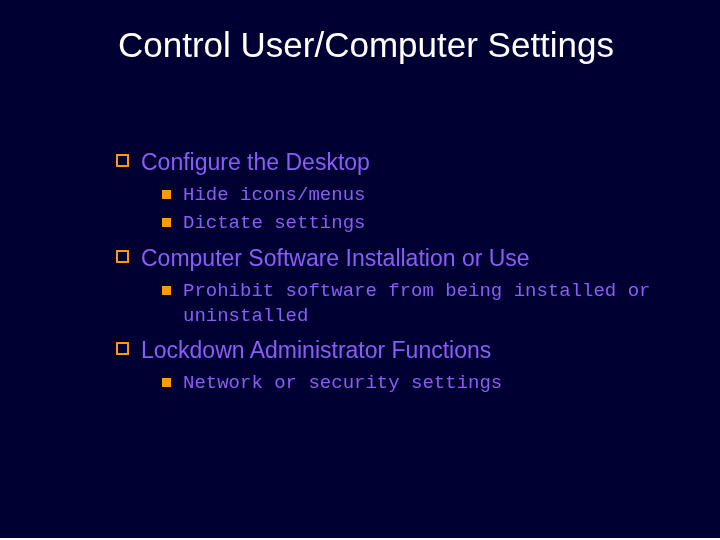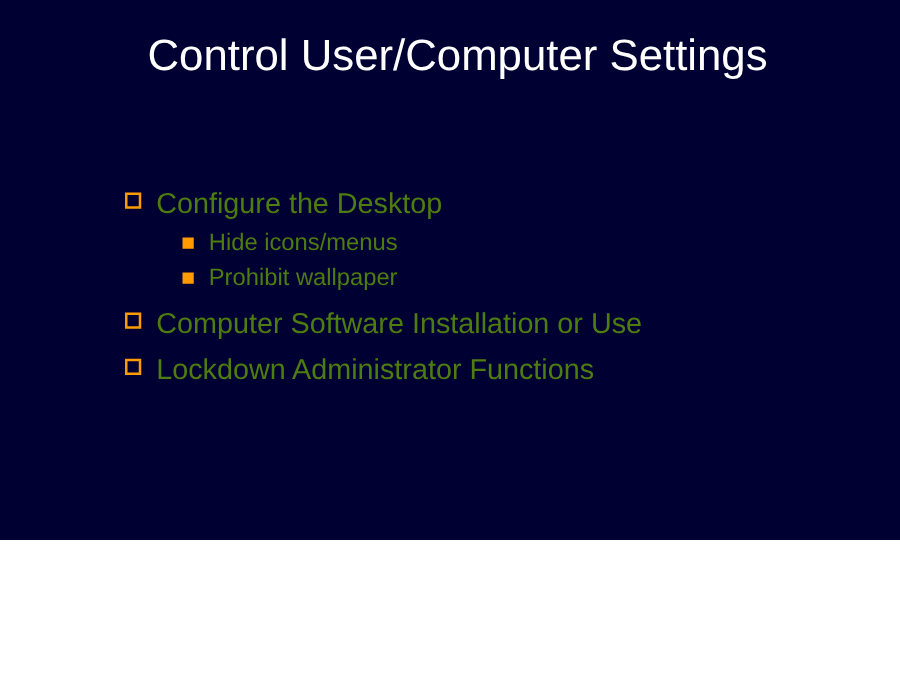--- a/index.html
+++ b/index.html
@@ -23,21 +23,21 @@
   .stripes span {
     display: block;
     width: 4px;
     background: #3a3a5a;
   }
   .slide {
     position: absolute;
     top: 0;
     left: 0;
     width: 720px;
-    height: 432px;
+    height: 538px;
     background: #000033;
     box-sizing: border-box;
   }
   .inner {
     position: absolute;
     top: 0;
     left: 0;
     right: 0;
     bottom: 0;
   }
@@ -47,23 +47,23 @@
     left: 118px;
     right: 40px;
     color: #ffffff;
     font-size: 35px;
     line-height: 1.18;
     font-weight: 400;
   }
   .content {
     position: absolute;
     top: 148px;
-    left: 100px;
+    left: 116px;
     right: 40px;
-    color: #4d7c0f;
+    color: #8b5cf6;
   }
   .lvl1 {
     display: flex;
     align-items: flex-start;
     margin-bottom: 6px;
   }
   .lvl1 .bullet {
     width: 13px;
     height: 13px;
     border: 2px solid #ff9a00;
@@ -90,20 +90,21 @@
     width: 9px;
     height: 9px;
     background: #ff9a00;
     margin-top: 7px;
     margin-right: 12px;
     flex-shrink: 0;
   }
   .lvl2 .text {
     font-size: 19px;
     line-height: 1.3;
+    font-family: Liberation Mono, monospace;
   }
 </style>
 </head>
 <body>
 
 <div class="stripes">
     <span style="height: 50px;"></span>
     <span style="height: 46px;"></span>
     <span style="height: 42px;"></span>
     <span style="height: 38px;"></span>
@@ -123,28 +124,38 @@
           <div class="bullet"></div>
           <div class="text">Configure the Desktop</div>
         </div>
         <div class="lvl2-wrap">
           <div class="lvl2">
             <div class="bullet"></div>
             <div class="text">Hide icons/menus</div>
           </div>
           <div class="lvl2">
             <div class="bullet"></div>
-            <div class="text">Prohibit wallpaper</div>
+            <div class="text">Dictate settings</div>
           </div>
         </div>
         <div class="lvl1">
           <div class="bullet"></div>
           <div class="text">Computer Software Installation or Use</div>
         </div>
         <div class="lvl2-wrap">
+          <div class="lvl2">
+            <div class="bullet"></div>
+            <div class="text">Prohibit software from being installed or uninstalled</div>
+          </div>
         </div>
         <div class="lvl1">
           <div class="bullet"></div>
           <div class="text">Lockdown Administrator Functions</div>
+        </div>
+        <div class="lvl2-wrap">
+          <div class="lvl2">
+            <div class="bullet"></div>
+            <div class="text">Network or security settings</div>
+          </div>
         </div>
       </div>
   </div>
 </div>
 
 </body></html>

